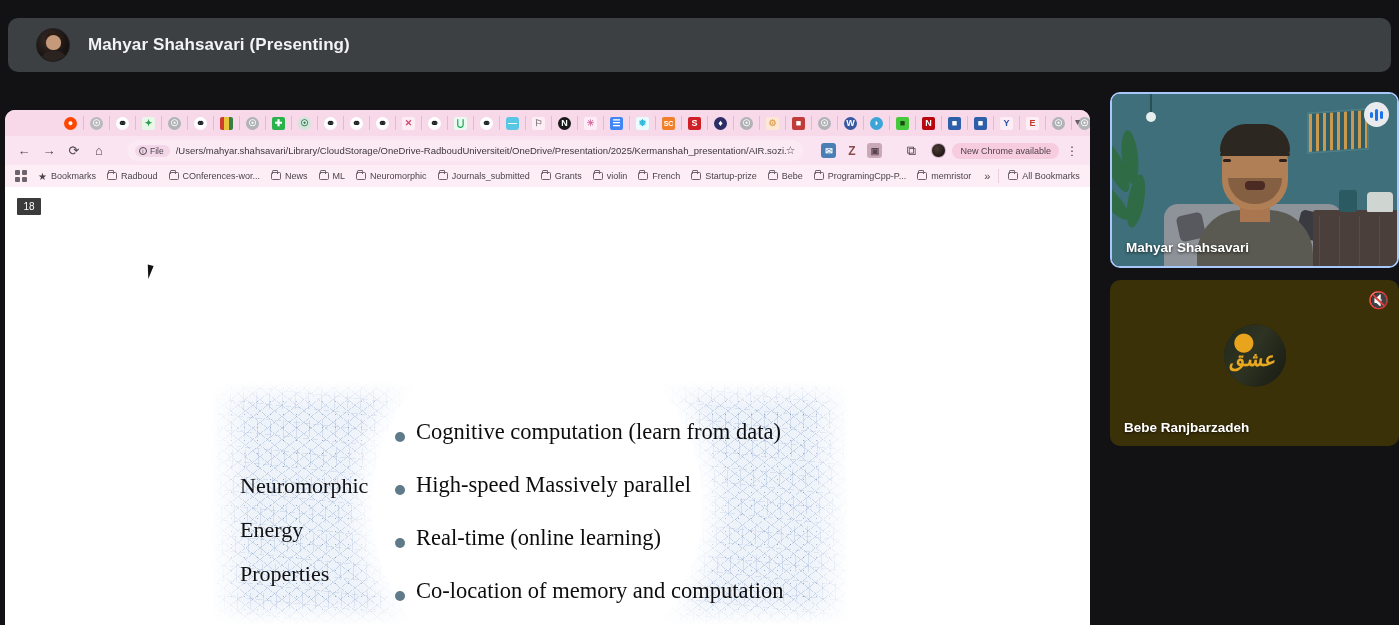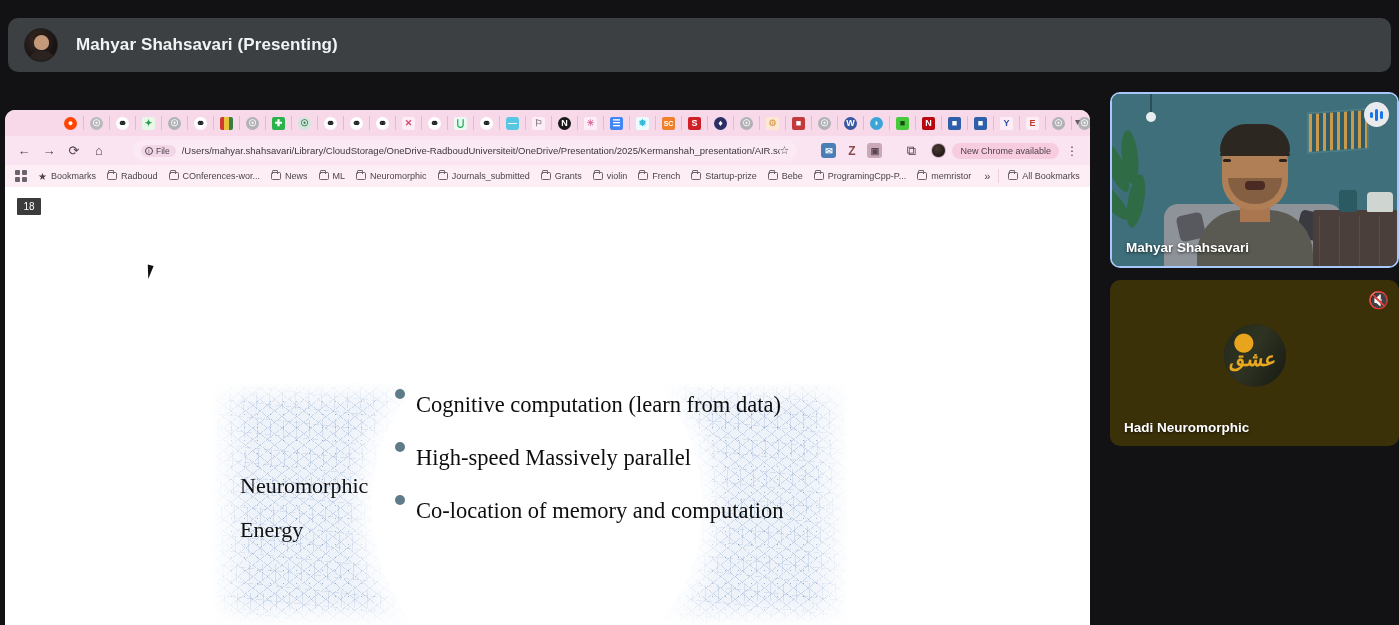--- a/index.html
+++ b/index.html
@@ -19,21 +19,21 @@
 
   
   .presenting-bar {
     position: absolute;
     left: 8px; top: 18px;
     width: 1383px; height: 54px;
     background: #3c4043;
     border-radius: 10px;
     display: flex;
     align-items: center;
-    padding-left: 16px;
+    padding-left: 28px;
   }
   .presenter-avatar {
     width: 34px; height: 34px;
     border-radius: 50%;
     background: radial-gradient(circle at 40% 35%, #3a2f2c 0%, #1b1412 60%, #0d0a09 100%);
     position: relative;
     overflow: hidden;
     flex: 0 0 auto;
     border: 1px solid #222;
   }
@@ -130,21 +130,21 @@
     flex: 0 0 auto;
   }
   .omnibox {
     flex: 1 1 auto;
     height: 21px;
     background: #fbeaf4;
     border-radius: 11px;
     display: flex;
     align-items: center;
     padding: 0 8px;
-    margin: 0 20px;
+    margin: 0 14px;
     overflow: hidden;
     min-width: 0;
   }
   .file-chip {
     display: flex; align-items: center;
     background: #f3d7e8;
     border-radius: 9px;
     padding: 1px 6px 1px 4px;
     font-size: 8.5px;
     color: #4b434b;
@@ -338,21 +338,21 @@
     color: #111;
     line-height: 44px;
   }
   .bullet-col {
     position: absolute;
     left: 183px; top: 10px;
     width: 450px;
   }
   .bullet-row {
     display: flex;
-    align-items: flex-start;
+    align-items: flex-end;
     height: 53px;
   }
   .bullet-dot {
     width: 10px; height: 10px;
     border-radius: 50%;
     background: #5f7a88;
     flex: 0 0 auto;
     margin-right: 11px;
     position: relative;
     top: -3px;
@@ -724,30 +724,35 @@
         <div class="mesh-dots"></div>
         <div class="mesh-hole"></div>
         <div class="mesh-fade-l"></div>
           <div class="mesh-fade-r"></div>
         <div class="mesh-fade-t"></div>
           <div class="mesh-fade-b"></div>
 
         <div class="label-col">
           <div>Neuromorphic</div>
           <div>Energy</div>
+          <div>Properties</div>
         </div>
 
         <div class="bullet-col">
           <div class="bullet-row">
             <span class="bullet-dot"></span>
             <span class="bullet-text">Cognitive computation (learn from data)</span>
           </div>
           <div class="bullet-row">
             <span class="bullet-dot"></span>
             <span class="bullet-text">High-speed Massively parallel</span>
+          </div>
+          <div class="bullet-row">
+            <span class="bullet-dot"></span>
+            <span class="bullet-text">Real-time (online learning)</span>
           </div>
           <div class="bullet-row">
             <span class="bullet-dot"></span>
             <span class="bullet-text">Co-location of memory and computation</span>
           </div>
 
         </div>
       </div>
     </div>
   </div>
@@ -795,17 +800,17 @@
     </div>
 
     <div class="tile tile-2">
       <div class="avatar-lg">
         <div class="calig"></div>
         <div class="script">عشق</div>
       </div>
       <div class="mic-badge muted">
         <span class="mic-muted-ico">🔇</span>
       </div>
-      <div class="tile-name">Hadi Neuromorphic</div>
+      <div class="tile-name">Bebe Ranjbarzadeh</div>
     </div>
 
   </div>
 </div>
 
 </body></html>

